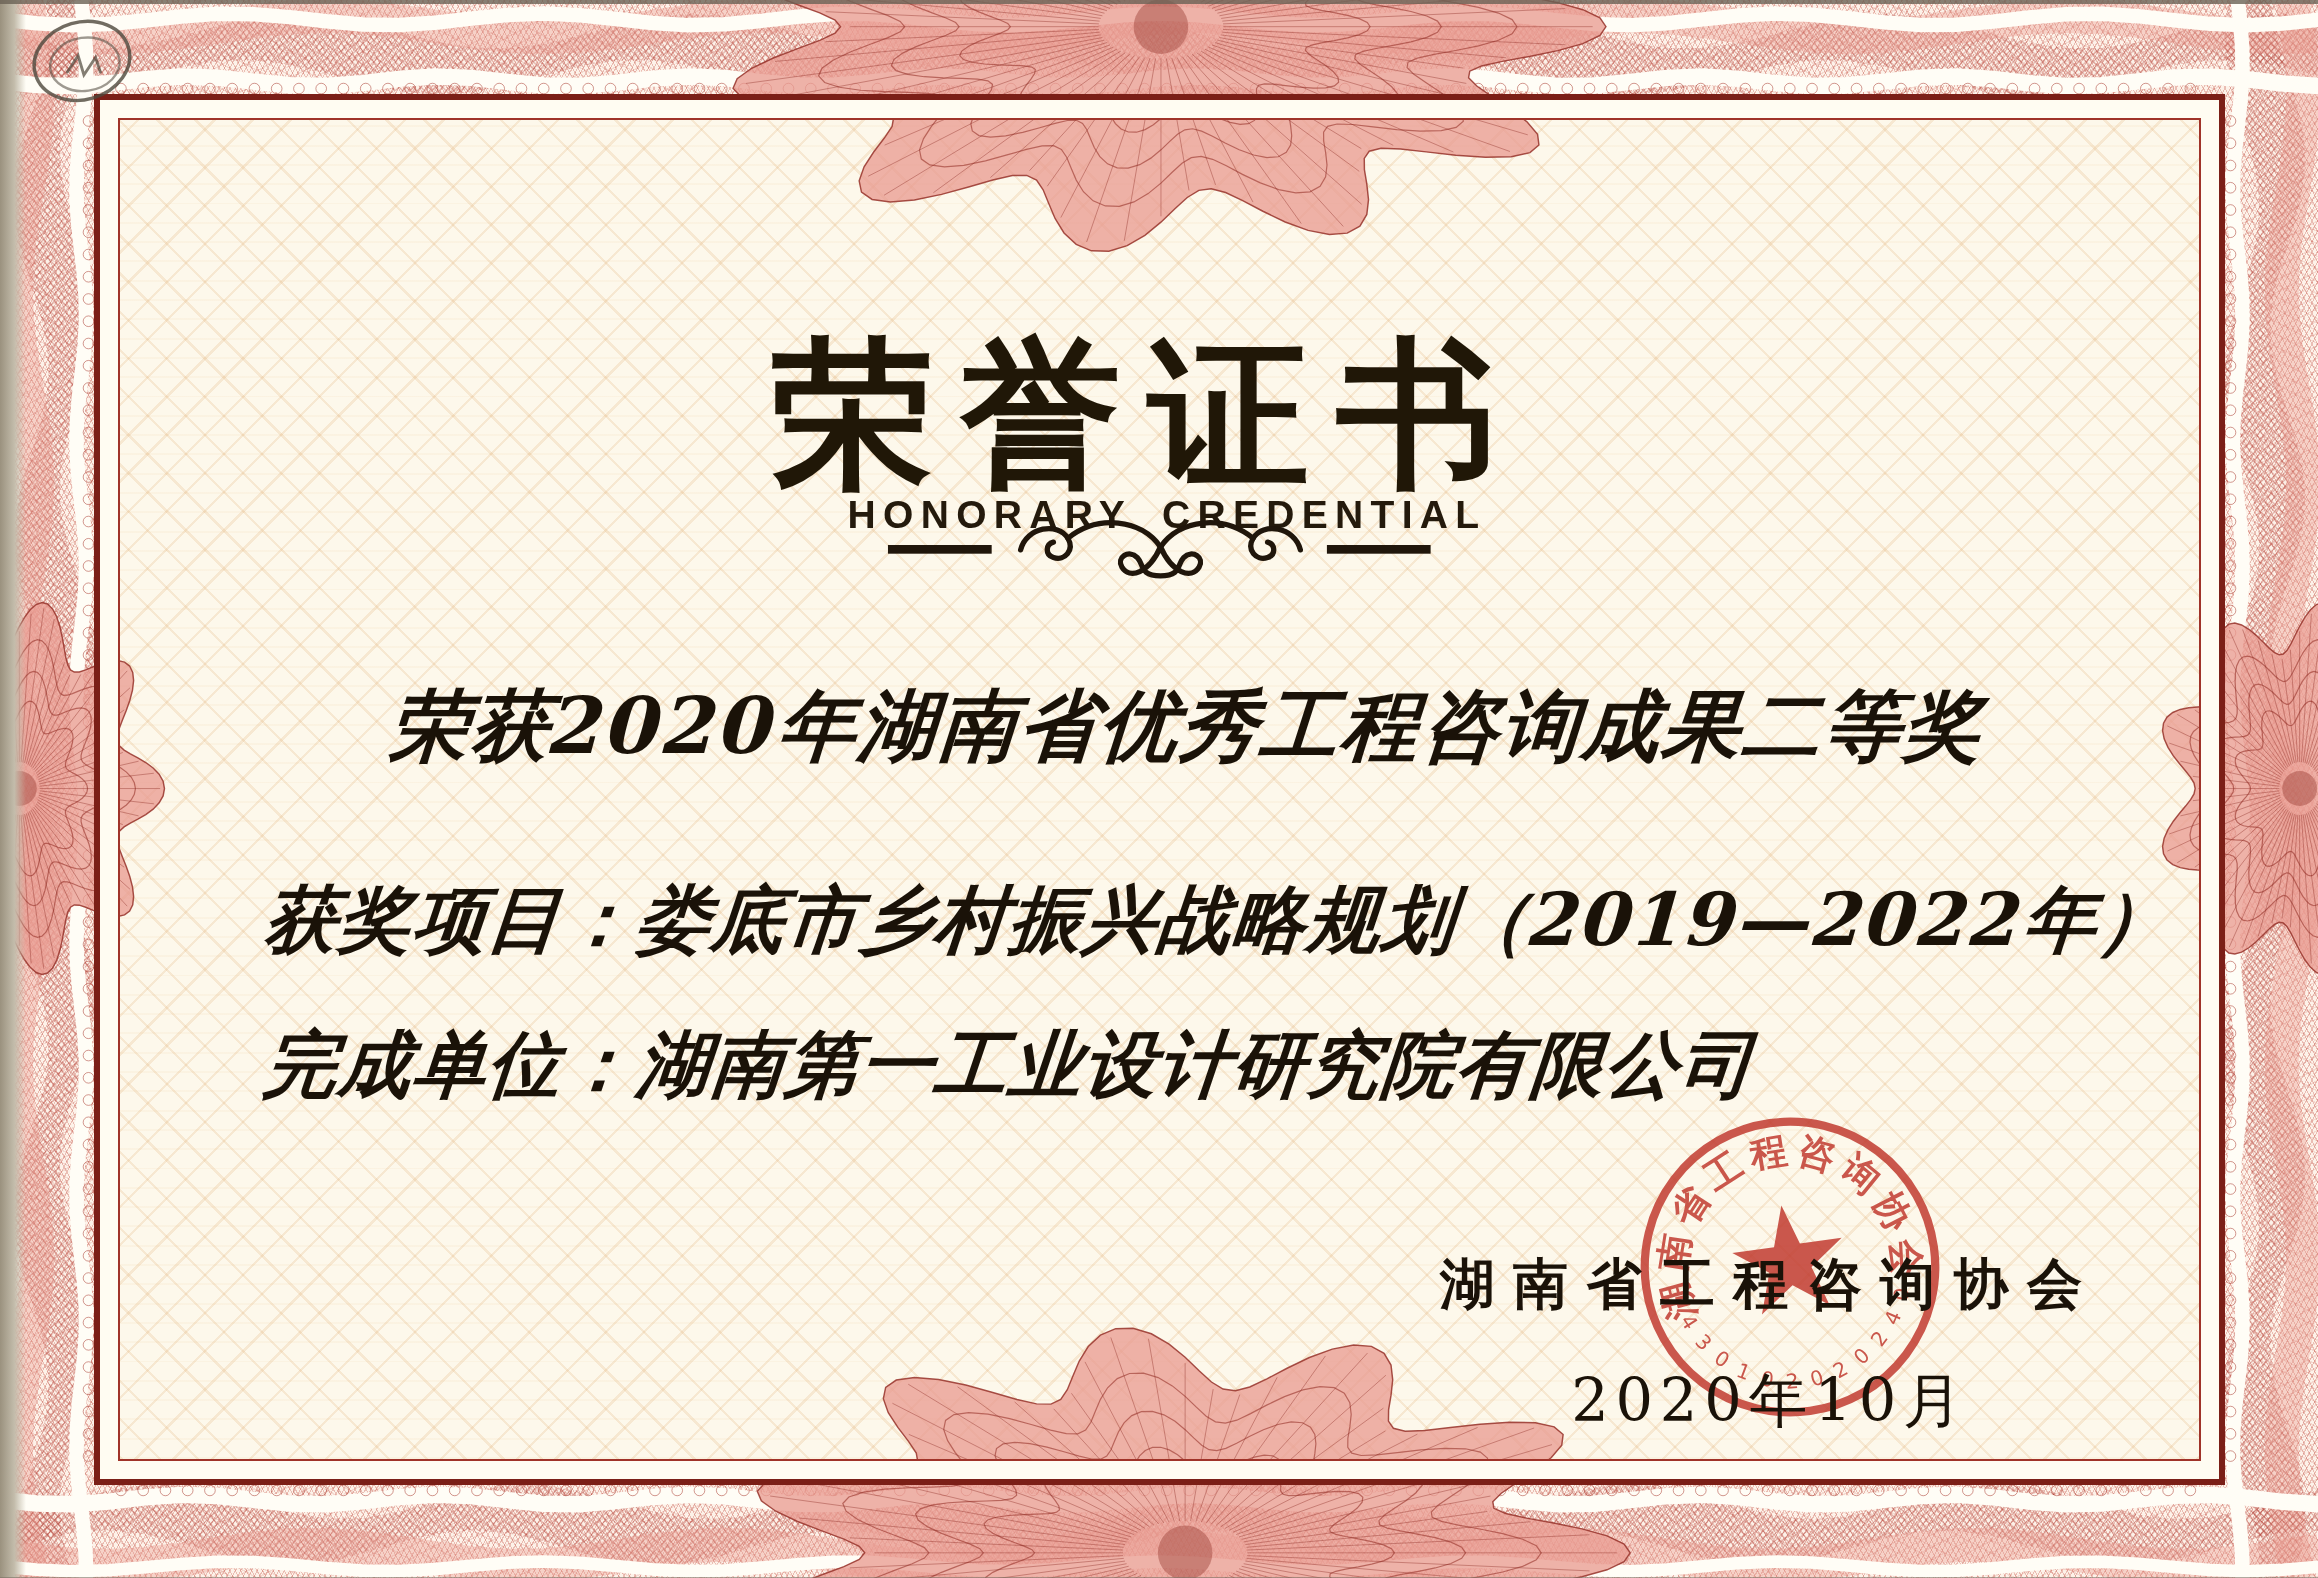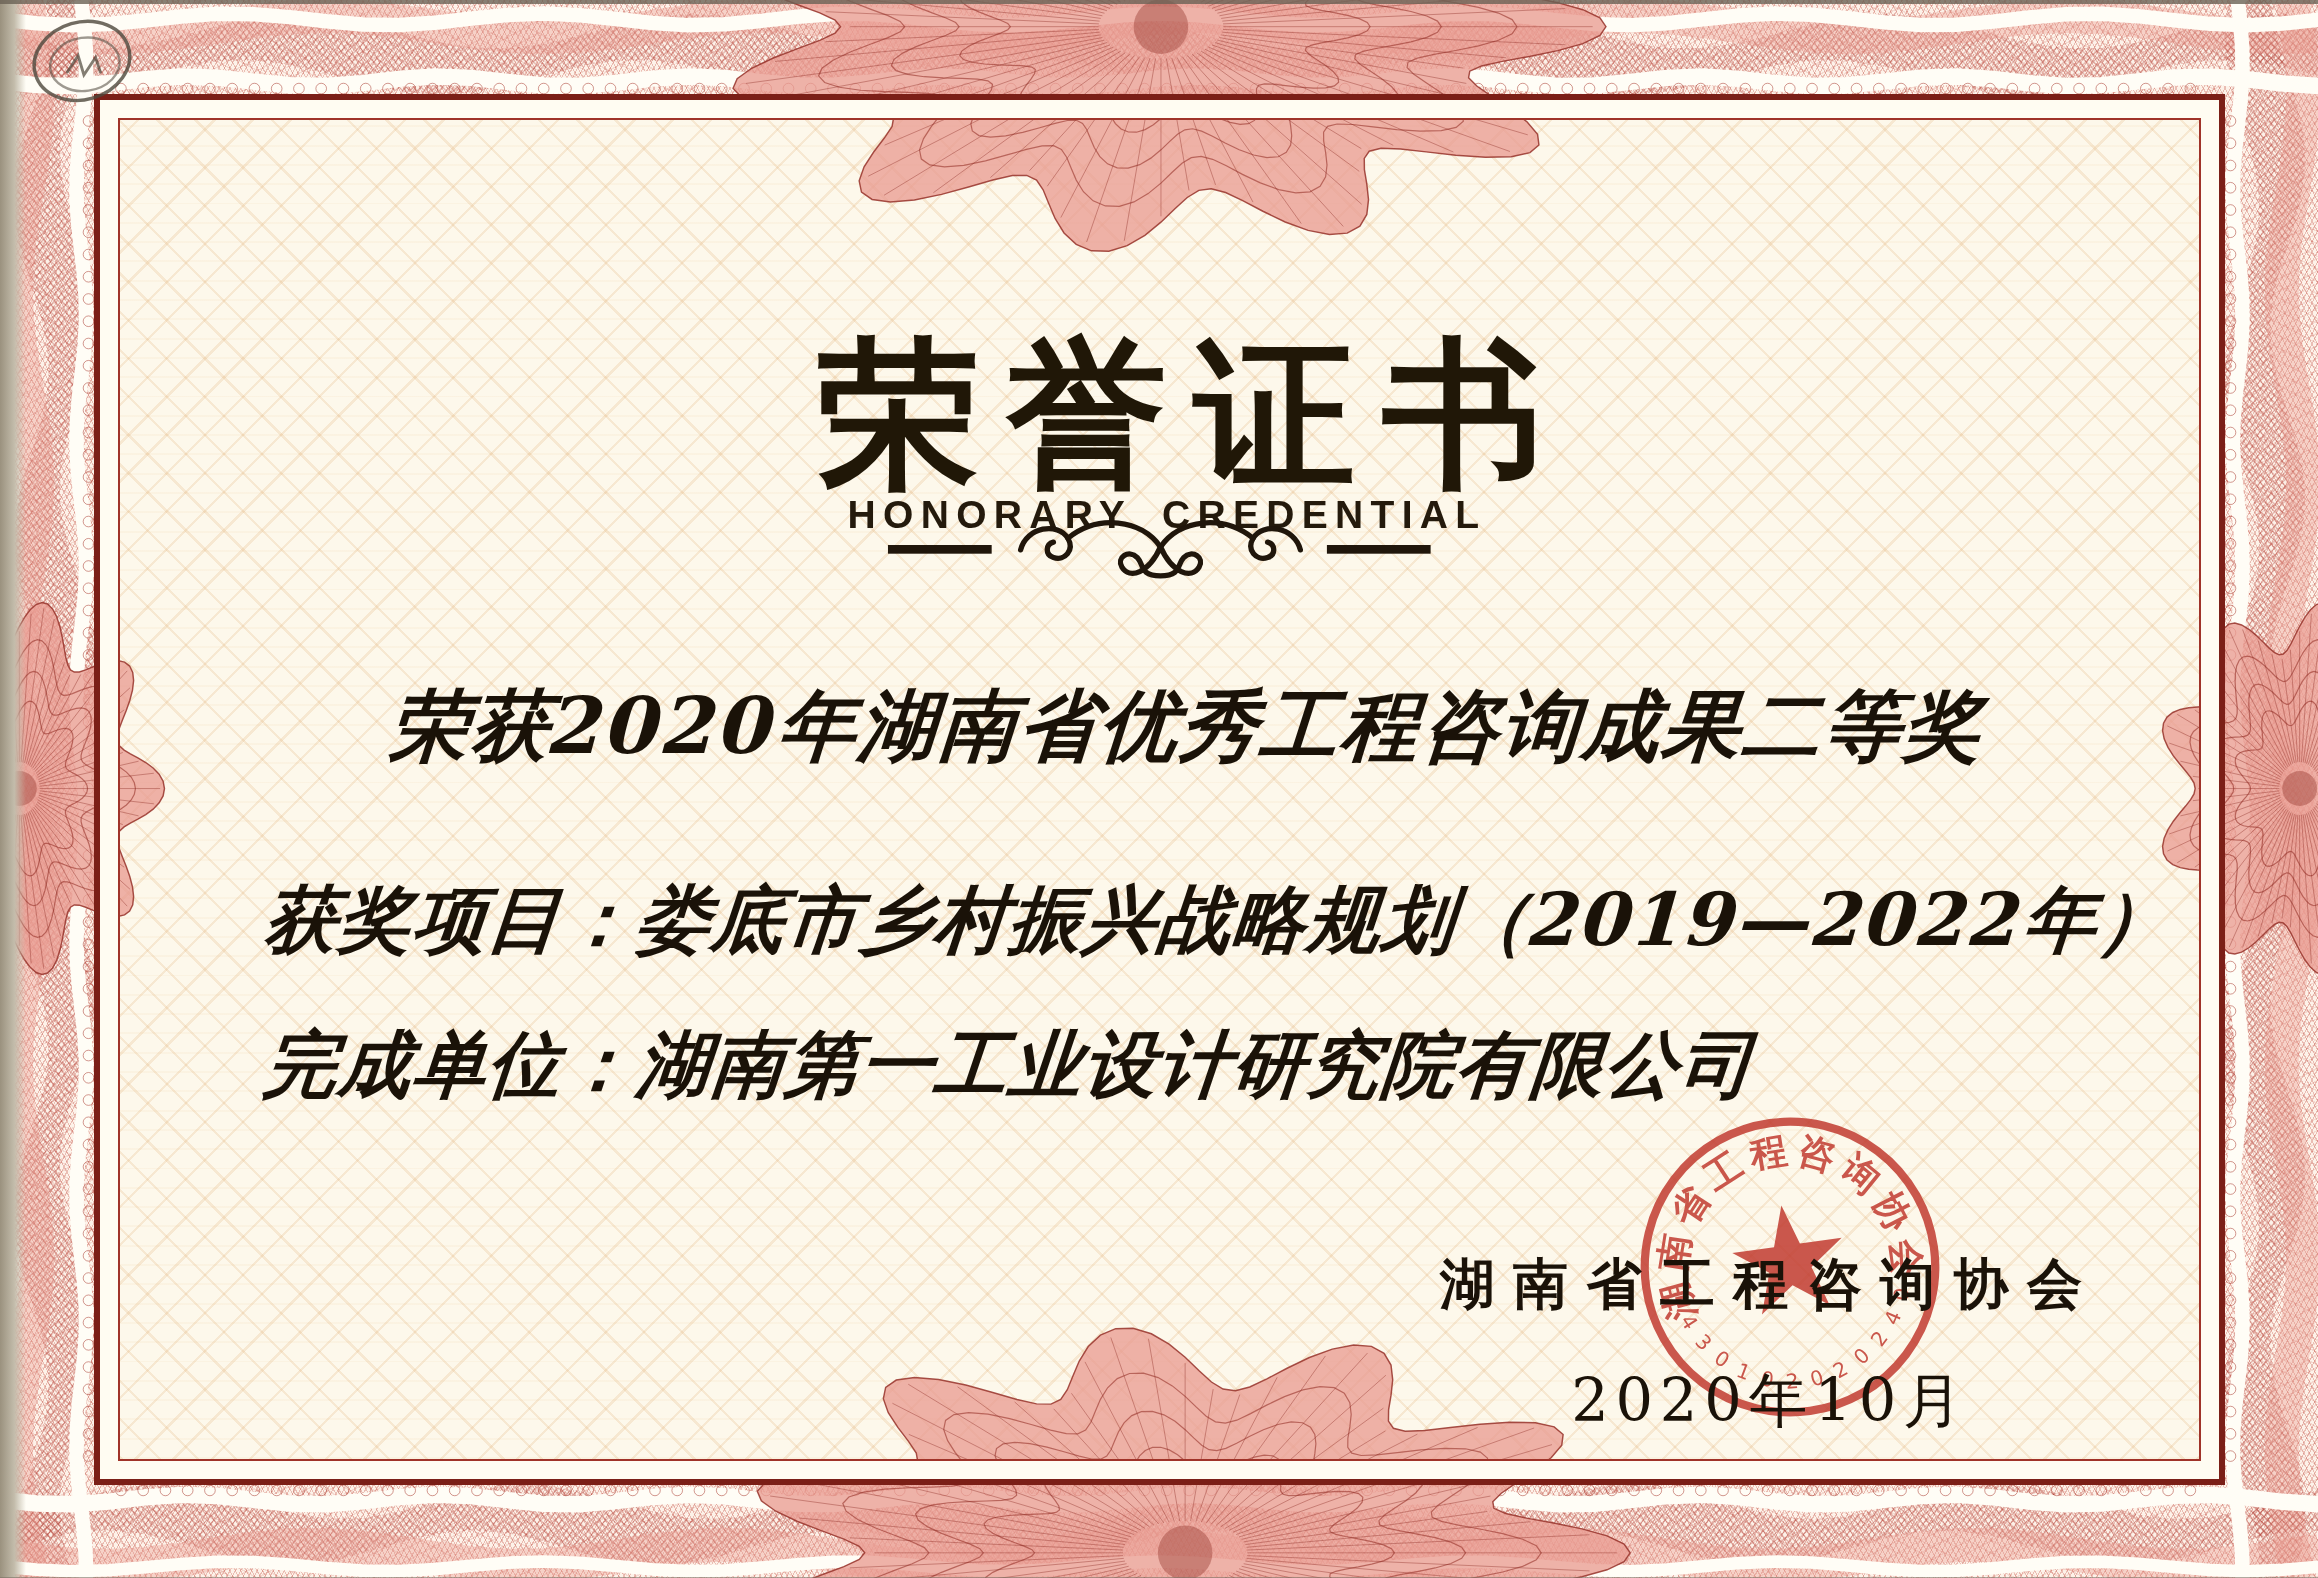--- a/index.html
+++ b/index.html
@@ -26,21 +26,21 @@
   #ring{position:absolute;inset:100px;border:18px solid #fffcf2;pointer-events:none;}
   #frame-thick{position:absolute;inset:94px;border:6.8px solid #7b1f17;pointer-events:none;}
   #frame-thin{position:absolute;inset:118px;border:2.9px solid #a03329;pointer-events:none;}
   
   #scan-left{position:absolute;left:0;top:0;width:26px;height:1579px;
     background:linear-gradient(90deg,#9a917e,#c3bcab 55%,rgba(195,188,171,0));}
   #scan-top{position:absolute;left:0;top:0;width:2319px;height:3.9px;background:#6a6255;opacity:.8;}
   #scan-bottom{position:absolute;left:0;bottom:0;width:2319px;height:2.4px;background:#7a7264;opacity:.6;}
 
   .txt{position:absolute;white-space:nowrap;color:#1a1208;}
-  #title{top:308px;left:1194px;transform:translateX(-50%);
+  #title{top:308px;left:1148px;transform:translateX(-50%);
     font-size:161px;font-weight:700;letter-spacing:27px;color:#201707;}
   #subtitle{top:493px;left:1167px;transform:translateX(-50%);
     font-family:"Liberation Sans","DejaVu Sans",sans-serif;font-weight:700;
     font-size:39px;letter-spacing:7.3px;word-spacing:12.6px;color:#241a0c;}
   #flourish{position:absolute;left:868px;top:518px;}
   #award{top:675px;left:1187px;transform:translateX(-50%) skewX(-4deg);
     font-size:78px;font-weight:700;font-style:italic;letter-spacing:2.4px;}
   #project{top:872px;left:264px;transform:skewX(-5deg);
     font-size:73px;font-weight:700;font-style:italic;letter-spacing:1.5px;}
   #unit{top:1017px;left:264px;transform:skewX(-5deg);

